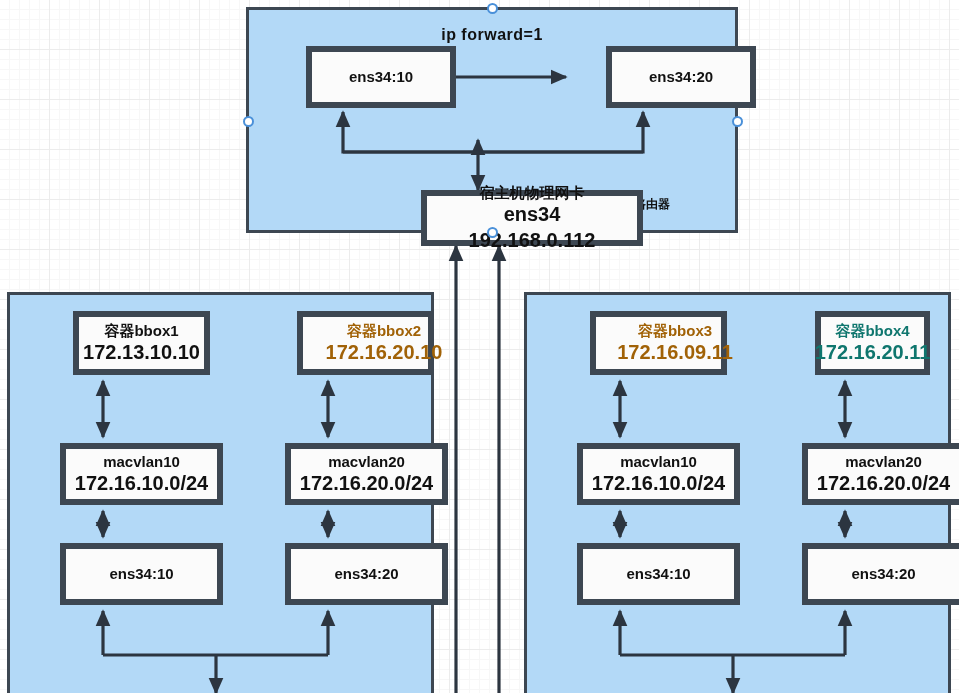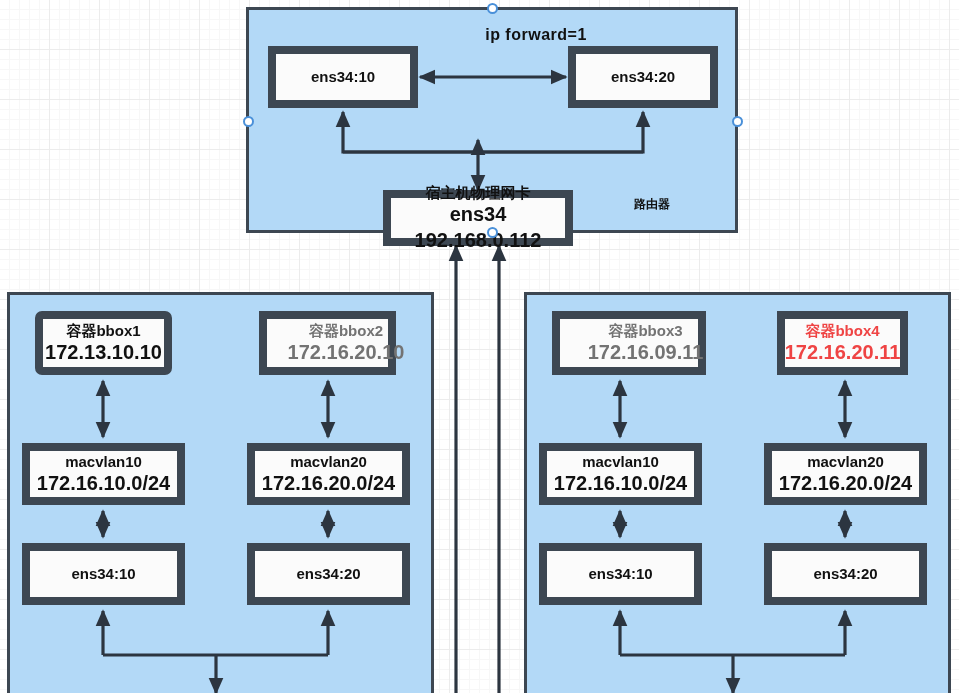--- a/index.html
+++ b/index.html
@@ -25,30 +25,31 @@
   .panel{
     position:absolute;
     background:#b3d9f7;
     border:3px solid #3d4752;
     box-sizing:border-box;
   }
   
   .node{
     position:absolute;
     background:#fbfbfb;
-    border:8px solid #15803d;
+    border:6px solid #15803d;
     box-sizing:border-box;
     display:flex;flex-direction:column;
     align-items:center;justify-content:center;
     font-weight:bold;
     font-size:15px;
     color:#111111;
     line-height:1.28;
     text-align:center;
     white-space:nowrap;
+    margin-left:38px;
   }
   .node .l2{font-size:20px;}
   
   .panel-label{
     position:absolute;
     font-weight:bold;
     color:#111111;
     white-space:nowrap;
   }
   #ipforward-label{font-size:16px;letter-spacing:.5px;}
@@ -103,68 +104,68 @@
     <line x1="845" y1="381" x2="845" y2="437" marker-start="url(#ah)" marker-end="url(#ah)"></line>
     <line x1="620" y1="511" x2="620" y2="537" marker-start="url(#ah)" marker-end="url(#ah)"></line>
     <line x1="845" y1="511" x2="845" y2="537" marker-start="url(#ah)" marker-end="url(#ah)"></line>
     <path d="M620,655 L620,611" marker-end="url(#ah)"></path>
     <path d="M845,655 L845,611" marker-end="url(#ah)"></path>
     <line x1="620" y1="655" x2="845" y2="655"></line>
     <line x1="733" y1="655" x2="733" y2="693" marker-end="url(#ah)"></line>
   </g>
 </svg>
 
-<div class="panel-label" id="ipforward-label" style="left:246px;top:26px;width:492px;text-align:center;margin-left:44px;">ip  forward=1</div>
+<div class="panel-label" id="ipforward-label" style="left:246px;top:26px;width:492px;text-align:center;">ip  forward=1</div>
 
 <div class="panel-label" id="router-label" style="left:634px;top:196px;">路由器</div>
 
 <div class="node" style="left: 268px; top: 46px; width: 150px; height: 62px; background: rgb(251, 251, 251); border-color: rgb(61, 71, 82); color: rgb(17, 17, 17);">
   <span>ens34:10</span>
 </div>
 
 <div class="node" style="left: 568px; top: 46px; width: 150px; height: 62px; background: rgb(251, 251, 251); border-color: rgb(61, 71, 82); color: rgb(17, 17, 17);">
   <span>ens34:20</span>
 </div>
 
-<div class="node" style="left: 383px; top: 190px; width: 190px; height: 56px; z-index: 30; background: rgb(251, 251, 251); border-color: rgb(61, 71, 82); color: rgb(17, 17, 17); text-align: right;">
+<div class="node" style="left: 383px; top: 190px; width: 222px; height: 56px; z-index: 30; background: rgb(251, 251, 251); border-color: rgb(61, 71, 82); color: rgb(17, 17, 17); text-align: right;">
   <span>宿主机物理网卡</span>
   <span class="l2">ens34</span>
   <span class="l2">192.168.0.112</span>
 </div>
 
-<div class="node" style="left: 35px; top: 311px; width: 137px; height: 64px; background: rgb(251, 251, 251); border-color: rgb(61, 71, 82); color: rgb(17, 17, 17); border-radius: 7px;">
+<div class="node" style="left: 35px; top: 311px; width: 137px; height: 64px; background: rgb(251, 251, 251); border-color: rgb(61, 71, 82); color: rgb(17, 17, 17);">
   <span>容器bbox1</span>
   <span class="l2">172.13.10.10</span>
 </div>
-<div class="node" style="left: 259px; top: 311px; width: 137px; height: 64px; background: rgb(251, 251, 251); border-color: rgb(61, 71, 82); color: #737373; padding-left: 37px;">
+<div class="node" style="left: 259px; top: 311px; width: 137px; height: 64px; background: rgb(251, 251, 251); border-color: rgb(61, 71, 82); color: #a16207; padding-left: 37px;">
   <span>容器bbox2</span>
   <span class="l2">172.16.20.10</span>
 </div>
 
 <div class="node" style="left: 22px; top: 443px; width: 163px; height: 62px; background: rgb(251, 251, 251); border-color: rgb(61, 71, 82); color: rgb(17, 17, 17);">
   <span>macvlan10</span>
   <span class="l2">172.16.10.0/24</span>
 </div>
 <div class="node" style="left: 247px; top: 443px; width: 163px; height: 62px; background: rgb(251, 251, 251); border-color: rgb(61, 71, 82); color: rgb(17, 17, 17);">
   <span>macvlan20</span>
   <span class="l2">172.16.20.0/24</span>
 </div>
 
 <div class="node" style="left: 22px; top: 543px; width: 163px; height: 62px; background: rgb(251, 251, 251); border-color: rgb(61, 71, 82); color: rgb(17, 17, 17);">
   <span>ens34:10</span>
 </div>
 <div class="node" style="left: 247px; top: 543px; width: 163px; height: 62px; background: rgb(251, 251, 251); border-color: rgb(61, 71, 82); color: rgb(17, 17, 17);">
   <span>ens34:20</span>
 </div>
 
-<div class="node" style="left: 552px; top: 311px; width: 154px; height: 64px; background: rgb(251, 251, 251); border-color: rgb(61, 71, 82); color: #737373; padding-left: 33px;">
+<div class="node" style="left: 552px; top: 311px; width: 137px; height: 64px; background: rgb(251, 251, 251); border-color: rgb(61, 71, 82); color: #a16207; padding-left: 33px;">
   <span>容器bbox3</span>
   <span class="l2">172.16.09.11</span>
 </div>
-<div class="node" style="left: 777px; top: 311px; width: 131px; height: 64px; background: rgb(251, 251, 251); border-color: rgb(61, 71, 82); color: #ef4444;">
+<div class="node" style="left: 777px; top: 311px; width: 115px; height: 64px; background: rgb(251, 251, 251); border-color: rgb(61, 71, 82); color: #0f766e;">
   <span>容器bbox4</span>
   <span class="l2">172.16.20.11</span>
 </div>
 
 <div class="node" style="left: 539px; top: 443px; width: 163px; height: 62px; background: rgb(251, 251, 251); border-color: rgb(61, 71, 82); color: rgb(17, 17, 17);">
   <span>macvlan10</span>
   <span class="l2">172.16.10.0/24</span>
 </div>
 <div class="node" style="left: 764px; top: 443px; width: 163px; height: 62px; background: rgb(251, 251, 251); border-color: rgb(61, 71, 82); color: rgb(17, 17, 17);">
   <span>macvlan20</span>

